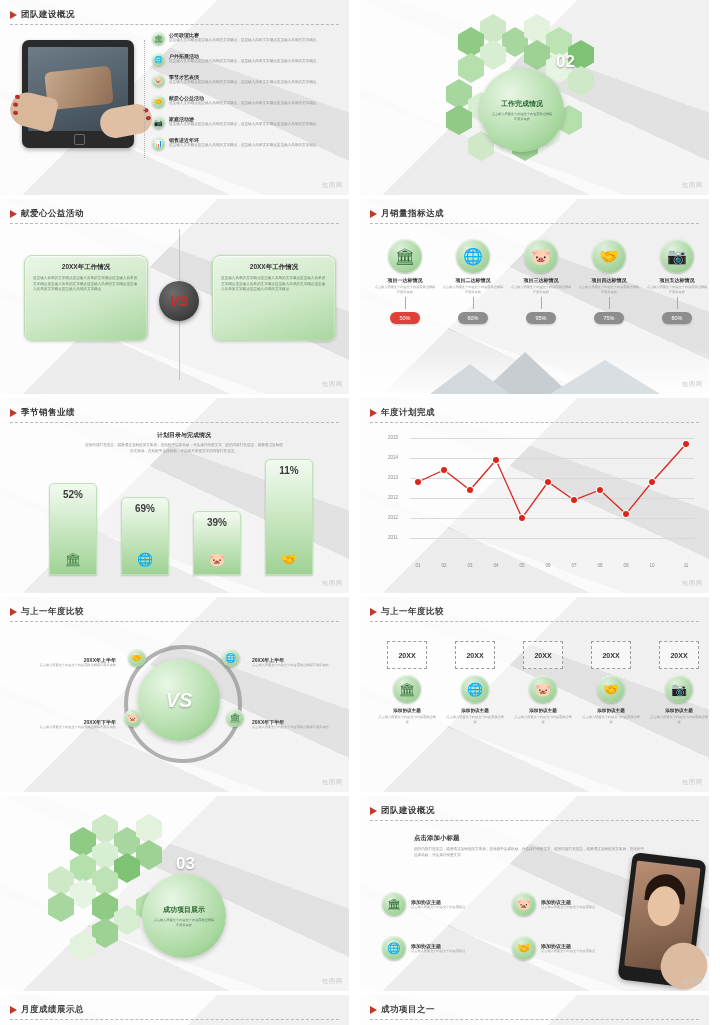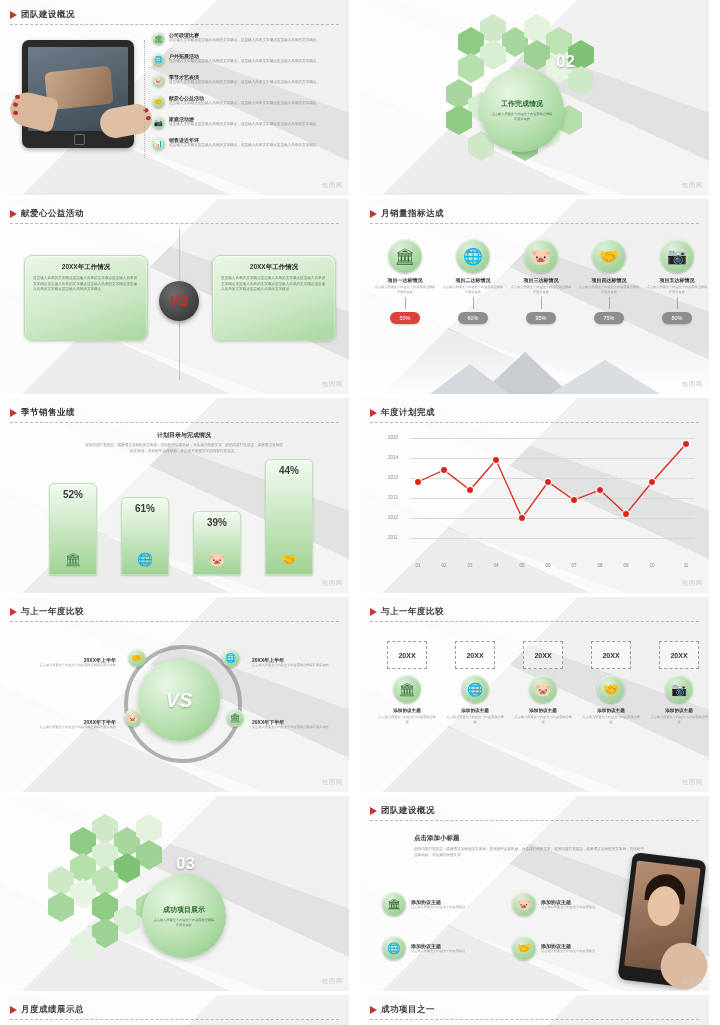--- a/index.html
+++ b/index.html
@@ -308,33 +308,33 @@
     </div>
 
     <div class="blabel" style="left:44px;top:92px;">第一季度</div>
     <div class="bar" style="left:49px;height:80px;">
       <span class="pct">52%</span>
       <span class="bic">🏛</span>
     </div>
 
     <div class="blabel" style="left:116px;top:107px;">第二季度</div>
     <div class="bar" style="left:121px;height:66px;">
-      <span class="pct">61%</span>
+      <span class="pct">69%</span>
       <span class="bic">🌐</span>
     </div>
 
     <div class="blabel" style="left:188px;top:122px;">第三季度</div>
     <div class="bar" style="left:193px;height:52px;">
       <span class="pct">39%</span>
       <span class="bic">🐷</span>
     </div>
 
     <div class="blabel" style="left:260px;top:68px;">第四季度</div>
     <div class="bar" style="left:265px;height:104px;">
-      <span class="pct">44%</span>
+      <span class="pct">11%</span>
       <span class="bic">🤝</span>
     </div>
     <div class="wm">包图网</div>
   </div>
 
   <div class="slide">
     <div class="stitle">
       <span class="tri"></span>
       <span class="txt">年度计划完成</span>
     </div>

